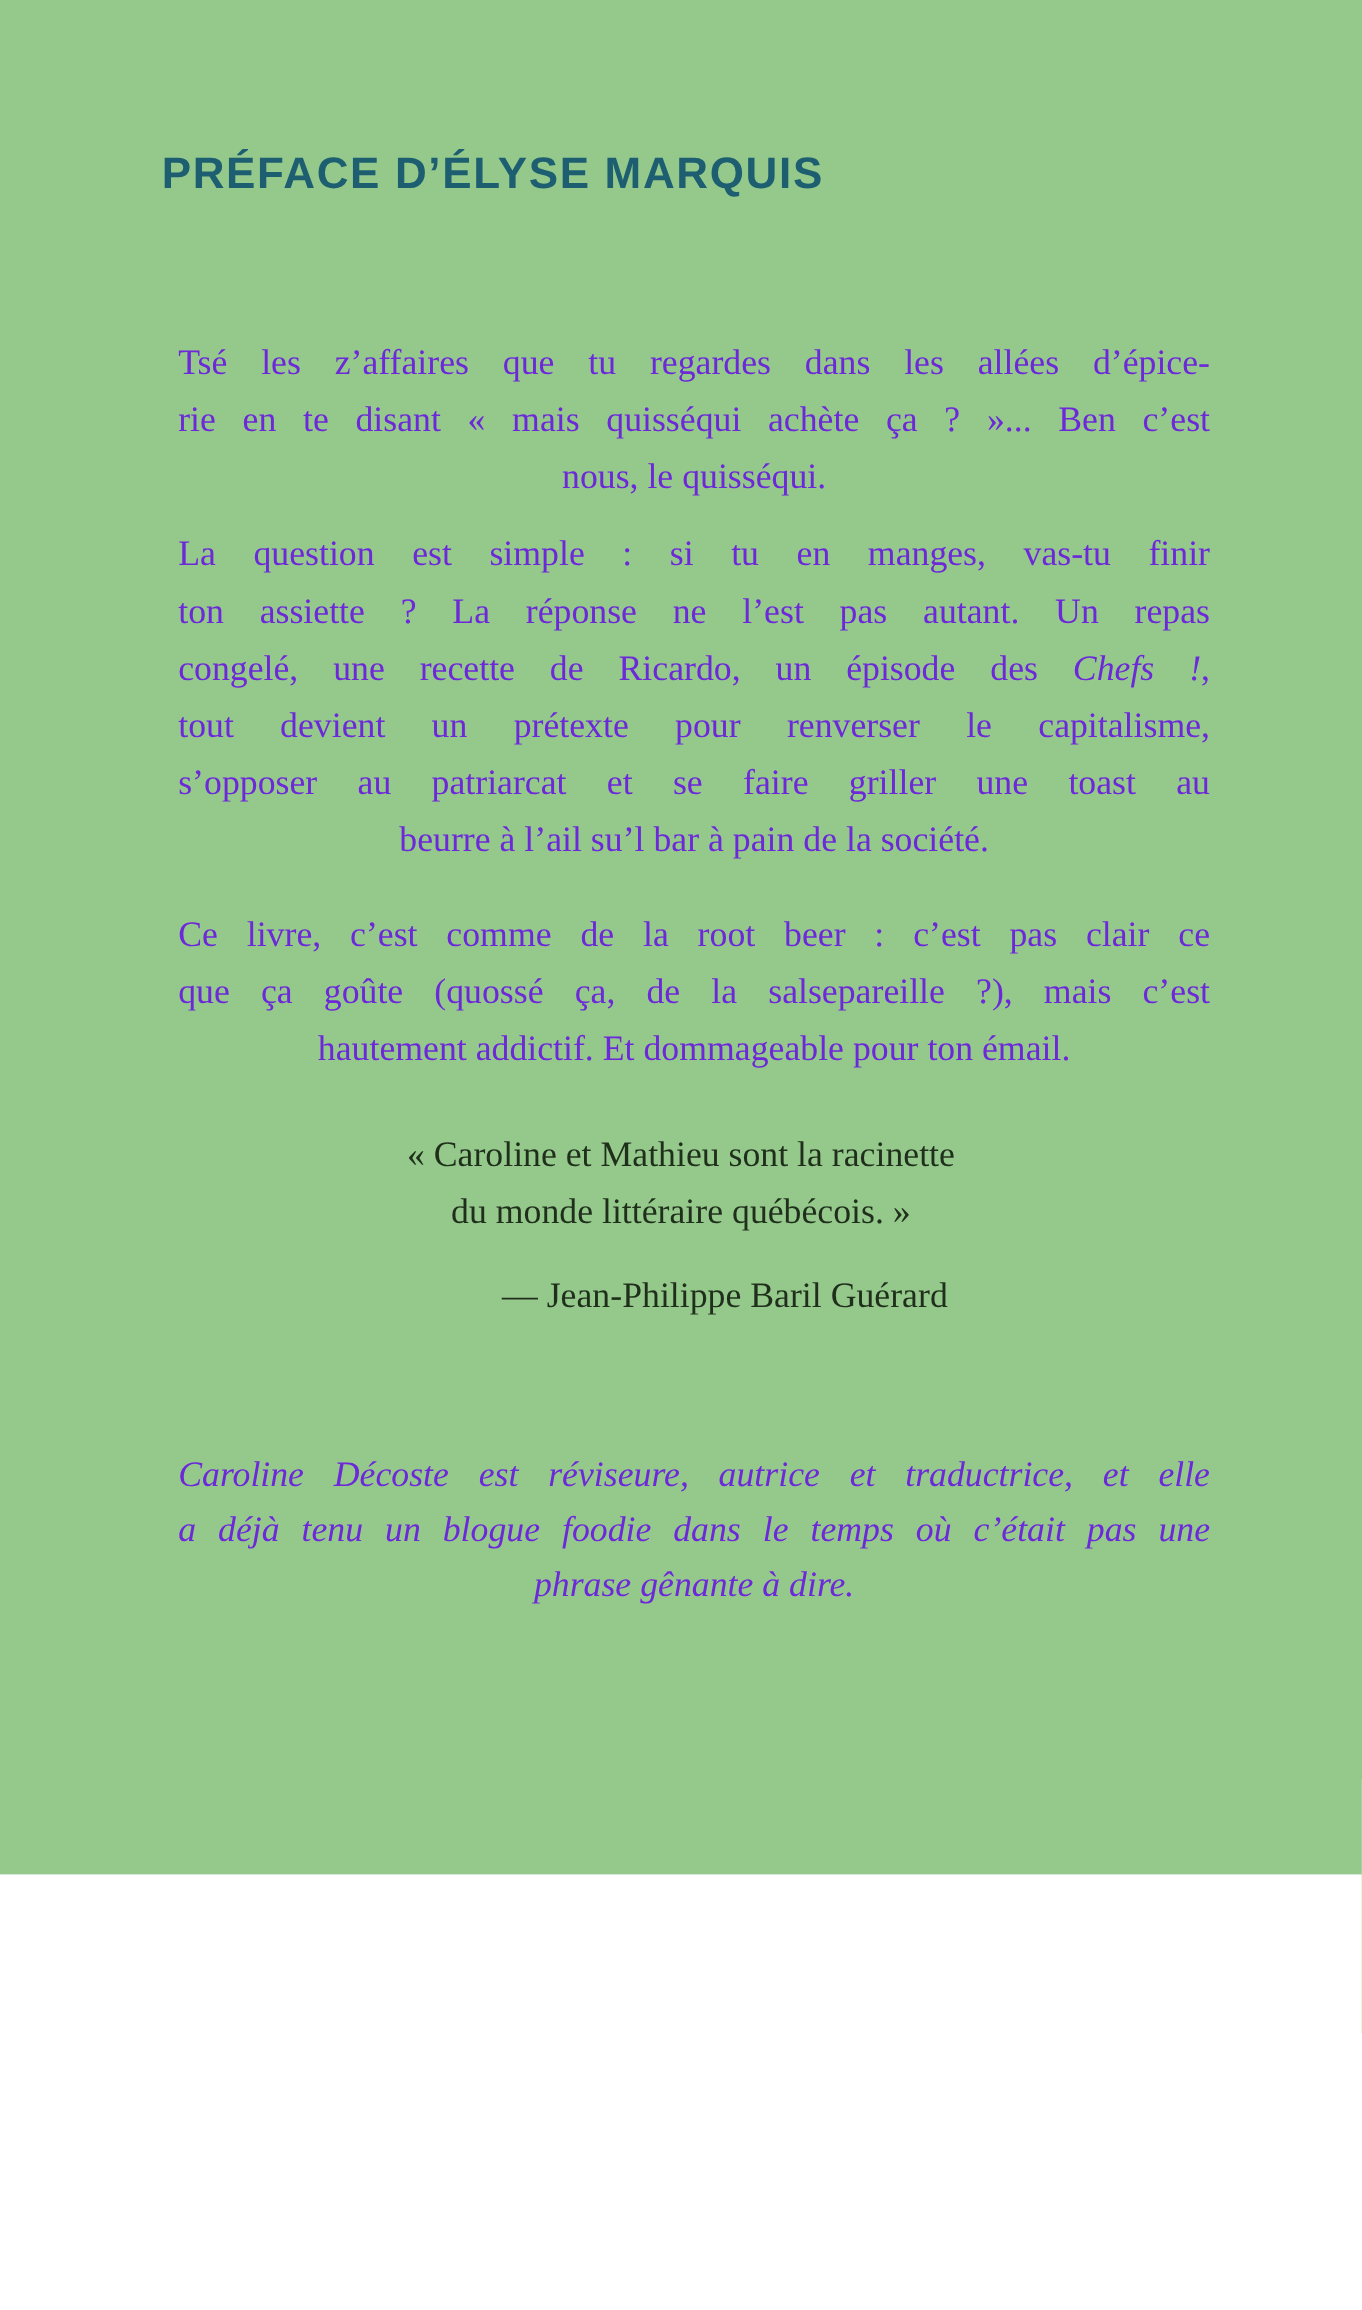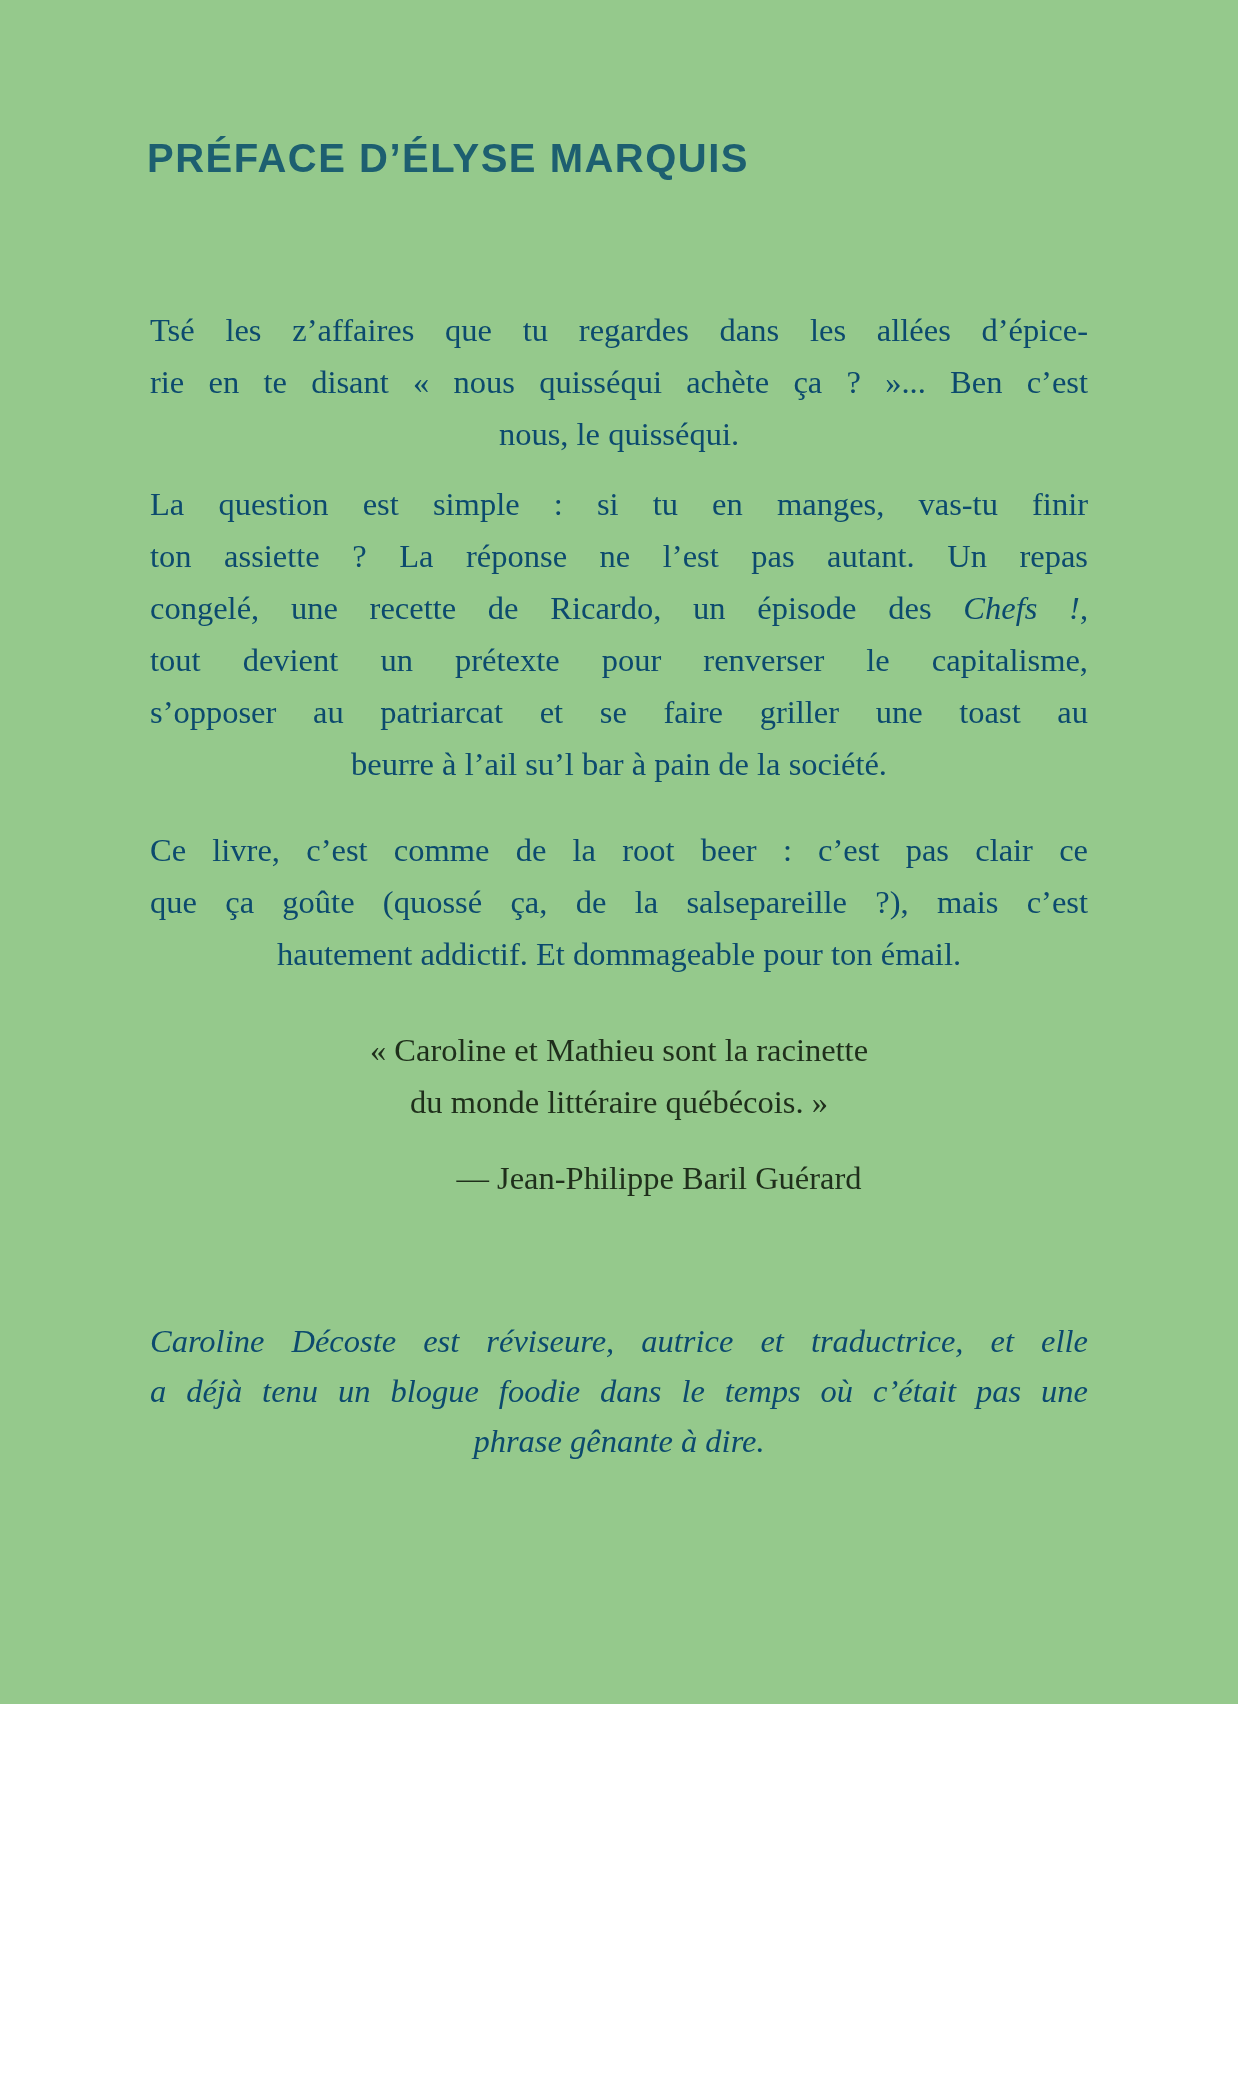--- a/index.html
+++ b/index.html
@@ -14,22 +14,22 @@
   .abs{position:absolute;}
   #title{
     left:147px; top:136px; width:1000px;
     font-family:"Liberation Sans", sans-serif;
     font-weight:700;
     font-size:40px;
     letter-spacing:1.5px;
     color:#1d5f70;
   }
   .textblock{
-    left:150px; width:938px;
-    color:#0c4a6e;
+    left:162px; width:938px;
+    color:#6d28d9;
     font-size:32.5px;
   }
   .line{
     line-height:52px;
     text-align:justify;
     text-align-last:justify;
     white-space:nowrap;
   }
   .line-last{
     line-height:52px;
@@ -58,21 +58,21 @@
 </style>
 </head>
 <body>
 
 <div id="cover">
 
   <div id="title" class="abs">PRÉFACE D’ÉLYSE MARQUIS</div>
 
   <div class="abs textblock" style="top:304px;">
     <div class="line">Tsé les z’affaires que tu regardes dans les allées d’épice-</div>
-    <div class="line">rie en te disant « nous quisséqui achète ça ? »... Ben c’est</div>
+    <div class="line">rie en te disant « mais quisséqui achète ça ? »... Ben c’est</div>
     <div class="line-last">nous, le quisséqui.</div>
   </div>
 
   <div class="abs textblock" style="top:478px;">
     <div class="line">La question est simple : si tu en manges, vas-tu finir</div>
     <div class="line">ton assiette ? La réponse ne l’est pas autant. Un repas</div>
     <div class="line"><span>congelé, une recette de Ricardo, un épisode des </span><span class="ital">Chefs !</span><span>,</span></div>
     <div class="line">tout devient un prétexte pour renverser le capitalisme,</div>
     <div class="line">s’opposer au patriarcat et se faire griller une toast au</div>
     <div class="line-last">beurre à l’ail su’l bar à pain de la société.</div>

